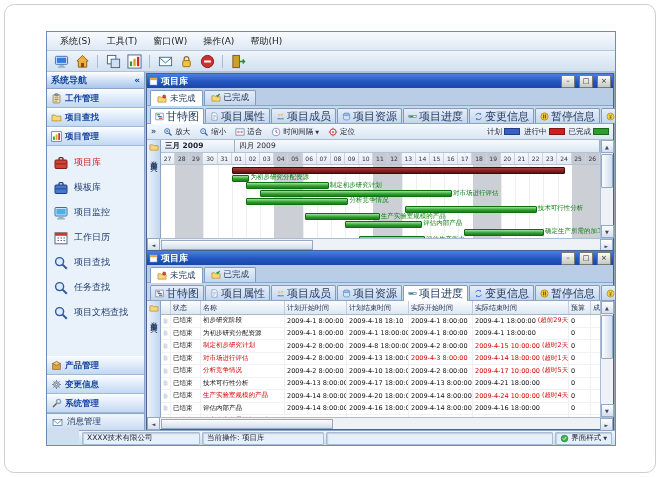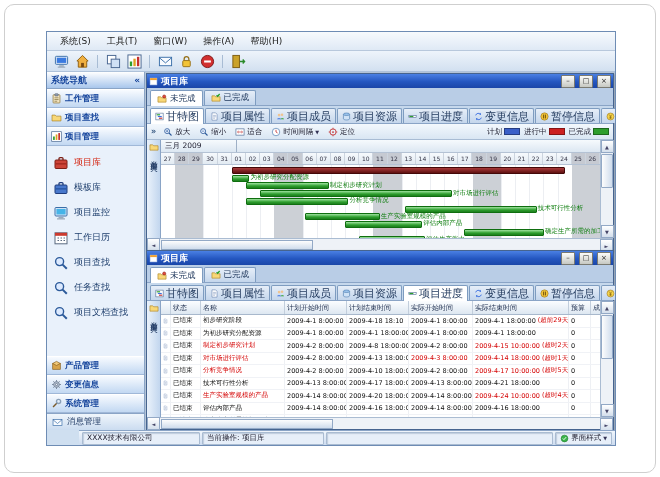--- a/index.html
+++ b/index.html
@@ -541,21 +541,22 @@
           <div class="side-strip">
             <span class="icn i10">
                 <svg viewBox="0 0 16 16">
                   <path d="M1.5 4.5 6 4.5 7.5 6 14.5 6 14.5 13 1.5 13Z" fill="#f8d878" stroke="#ab8326"></path>
                 </svg>
               </span>
             <span class="strip-text">当前文件夹</span>
           </div>
           <div class="gantt-wrap">
             <div class="g-months" id="g-months">
-                <div class="g-mcell" style="width: 70.8065px;">三月 2009</div>
+                <div class="g-mcell" style="width: 70.8065px; font-weight: bold;">三月 2009</div>
+                <div class="g-mcell" style="width: 368.194px;">四月 2009</div>
               </div>
             <div class="g-days" id="g-days">
                 <div class="g-dcell" style="width: 14.1613px;">27</div>
                 <div class="g-dcell we" style="width: 14.1613px;">28</div>
                 <div class="g-dcell we" style="width: 14.1613px;">29</div>
                 <div class="g-dcell" style="width: 14.1613px;">30</div>
                 <div class="g-dcell" style="width: 14.1613px;">31</div>
                 <div class="g-dcell" style="width: 14.1613px;">01</div>
                 <div class="g-dcell" style="width: 14.1613px;">02</div>
                 <div class="g-dcell" style="width: 14.1613px;">03</div>

